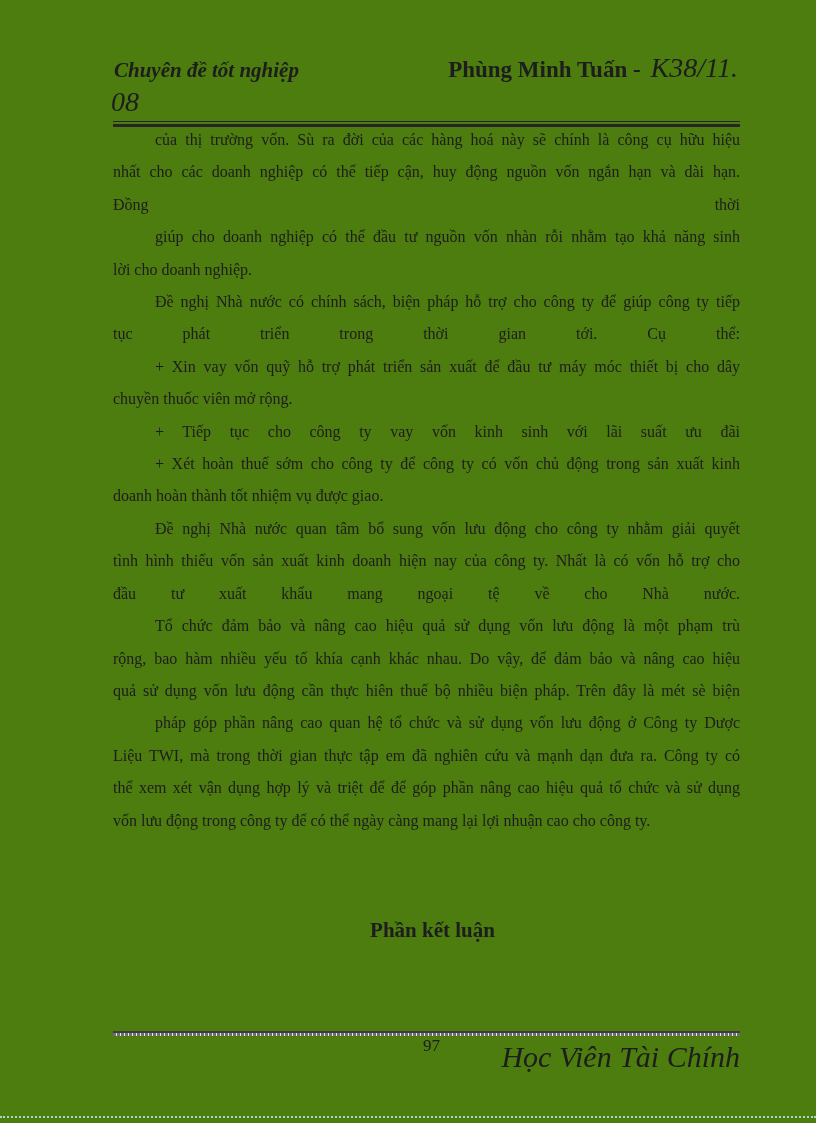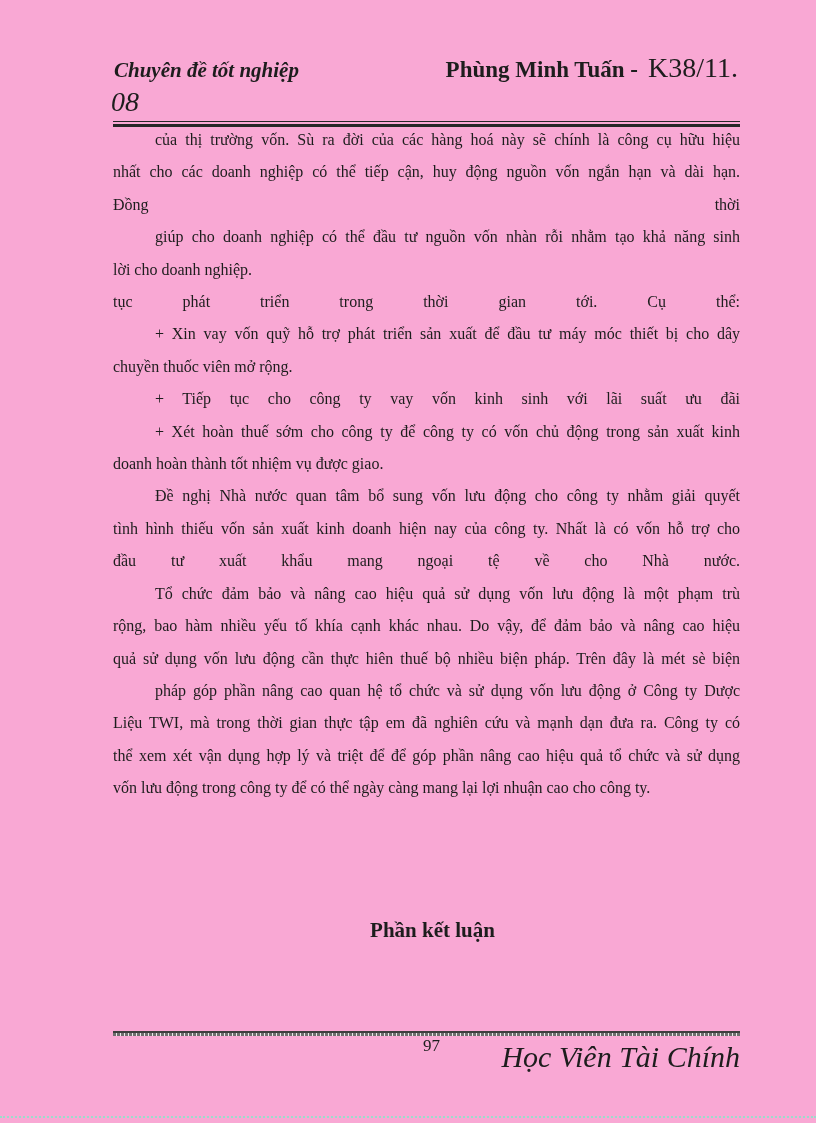--- a/index.html
+++ b/index.html
@@ -1,30 +1,30 @@
 <!DOCTYPE html>
 <html><head>
 <meta charset="utf-8">
 <style>
   html, body { margin:0; padding:0; background:#ffffff; }
   .page {
-    position:relative; width:816px; height:1123px; background:#f9a8d4;
+    position:relative; width:816px; height:1123px; background:#4d7c0f;
     font-family:"Liberation Serif", serif; color:#1d1d1d; overflow:hidden;
   }
 
   
   .header-left {
     position:absolute; left:114px; top:58px;
     font-size:21px; font-weight:bold; font-style:italic;
   }
   .header-right {
     position:absolute; right:78px; top:52px; text-align:right; white-space:nowrap;
   }
   .author { font-size:23px; font-weight:bold; }
-  .class-code { font-size:28px; font-weight:normal; margin-left:6px;margin-top:36px; }
+  .class-code { font-size:28px; font-style:italic; font-weight:normal; margin-left:6px;margin-top:36px; }
   .page-label {
     position:absolute; left:111px; top:86px;
     font-size:28px; font-style:italic;
   }
   .header-rule {
     position:absolute; left:113px; right:76px; top:121px;
     height:2px; border-top:1px solid #262626; border-bottom:3px solid #262626;
   }
 
   
@@ -77,20 +77,21 @@
   <div class="page-label">08</div>
 
   <div class="header-rule"></div>
 
   <div class="body-text">
       <div class="line indent stretch">của thị trường vốn. Sù ra đời của các hàng hoá này sẽ chính là công cụ hữu hiệu</div>
       <div class="line stretch">nhất cho các doanh nghiệp có thể tiếp cận, huy động nguồn vốn ngắn hạn và dài hạn.</div>
       <div class="line stretch">Đồng thời</div>
       <div class="line indent stretch">giúp cho doanh nghiệp có thể đầu tư nguồn vốn nhàn rỗi nhằm tạo khả năng sinh</div>
       <div class="line">lời cho doanh nghiệp.</div>
+      <div class="line indent stretch">Đề nghị Nhà nước có chính sách, biện pháp hỗ trợ cho công ty để giúp công ty tiếp</div>
       <div class="line stretch">tục phát triển trong thời gian tới. Cụ thể:</div>
       <div class="line indent stretch">+ Xin vay vốn quỹ hỗ trợ phát triển sản xuất để đầu tư máy móc thiết bị cho dây</div>
       <div class="line">chuyền thuốc viên mở rộng.</div>
       <div class="line indent stretch">+ Tiếp tục cho công ty vay vốn kinh sinh với lãi suất ưu đãi</div>
       <div class="line indent stretch">+ Xét hoàn thuế sớm cho công ty để công ty có vốn chủ động trong sản xuất kinh</div>
       <div class="line">doanh hoàn thành tốt nhiệm vụ được giao.</div>
       <div class="line indent stretch">Đề nghị Nhà nước quan tâm bổ sung vốn lưu động cho công ty nhằm giải quyết</div>
       <div class="line stretch">tình hình thiếu vốn sản xuất kinh doanh hiện nay của công ty. Nhất là có vốn hỗ trợ cho</div>
       <div class="line stretch">đầu tư xuất khẩu mang ngoại tệ về cho Nhà nước.</div>
       <div class="line indent stretch">Tổ chức đảm bảo và nâng cao hiệu quả sử dụng vốn lưu động là một phạm trù</div>

